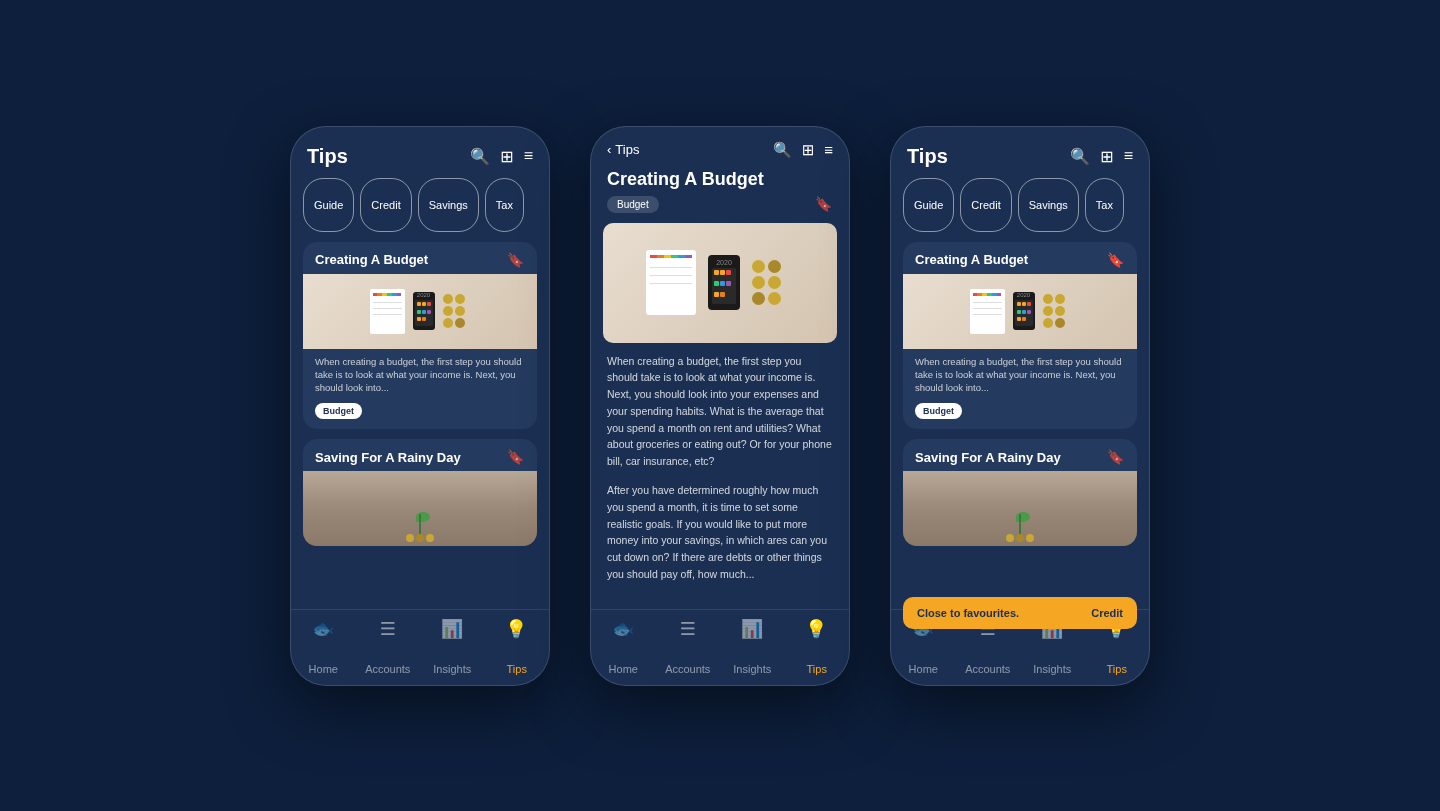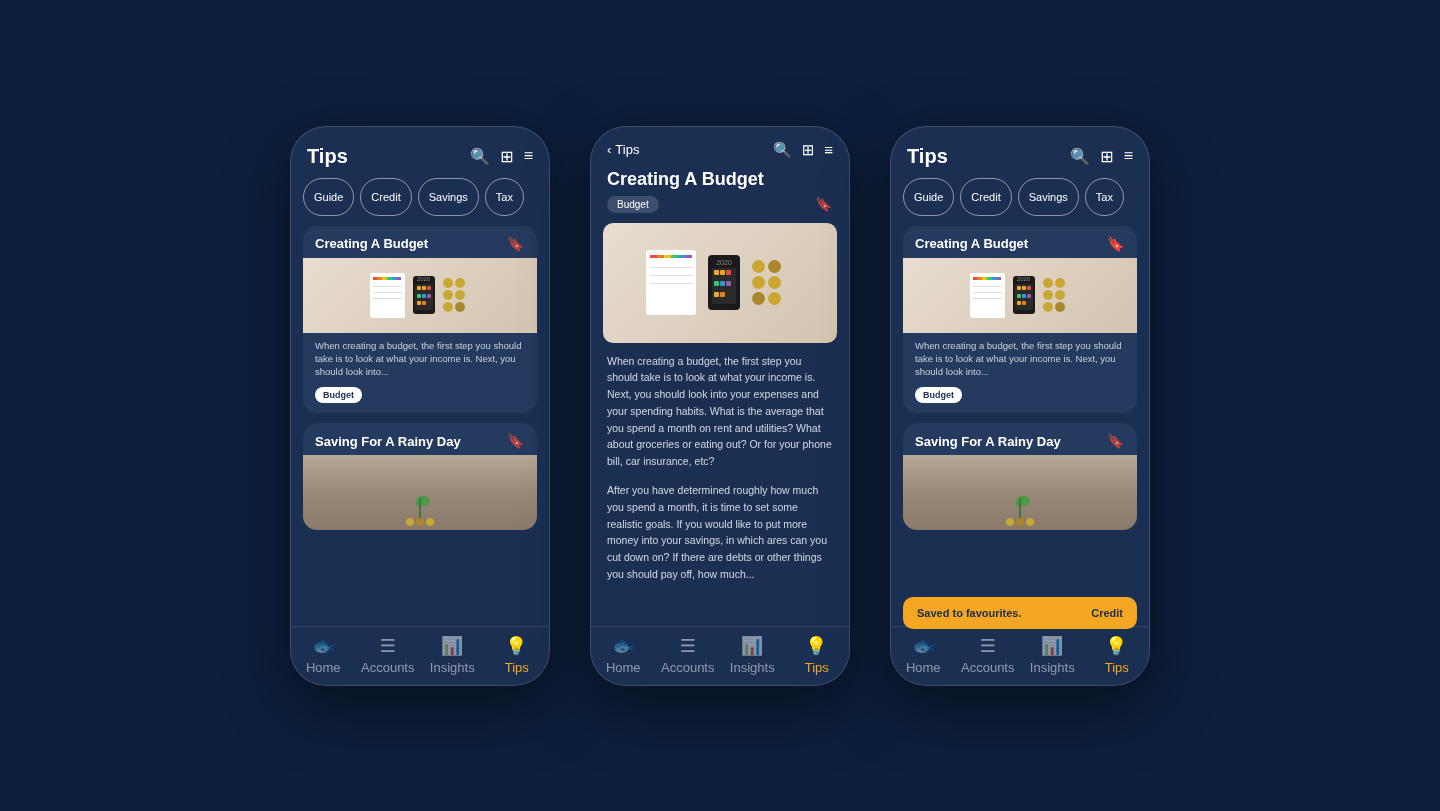--- a/index.html
+++ b/index.html
@@ -63,21 +63,21 @@
       flex-shrink: 0;
       overflow: hidden;
     }
 
     .filter-tab {
       background: transparent;
       border: 1.5px solid rgba(255,255,255,0.5);
       border-radius: 20px;
       color: #fff;
       font-size: 11px;
-      padding: 12px 10px;
+      padding: 20px 10px;
       cursor: pointer;
       white-space: nowrap;
     }
 
     
     .phone-content {
       flex: 1;
       overflow: hidden;
       padding: 0 12px;
       display: flex;
@@ -274,22 +274,23 @@
     .nav-icon {
       font-size: 18px;
       color: rgba(255,255,255,0.5);
     }
 
     .nav-icon.active {
       color: #f5a623;
     }
 
     .nav-label {
-      font-size: 13px;
+      font-size: 11px;
       color: rgba(255,255,255,0.5);
+      margin-top: 20px;
     }
 
     .nav-label.active {
       color: #f5a623;
     }
 
     
     .article-detail-header {
       padding: 14px 16px 10px;
       flex-shrink: 0;
@@ -710,21 +711,21 @@
               <div class="coin" style="width:8px;height:8px;background:#a8882a;"></div>
               <div class="coin" style="width:8px;height:8px;"></div>
             </div>
           </div>
         </div>
       </div>
     </div>
   </div>
 
   <div class="saved-toast">
-    <span class="saved-toast-text">Saved to favourites.</span>
+    <span class="saved-toast-text">Close to favourites.</span>
     <span class="saved-toast-close">Credit</span>
   </div>
 
   <div class="bottom-nav">
     <div class="nav-item">
       <span class="nav-icon">🐟</span>
       <span class="nav-label">Home</span>
     </div>
     <div class="nav-item">
       <span class="nav-icon">☰</span>

